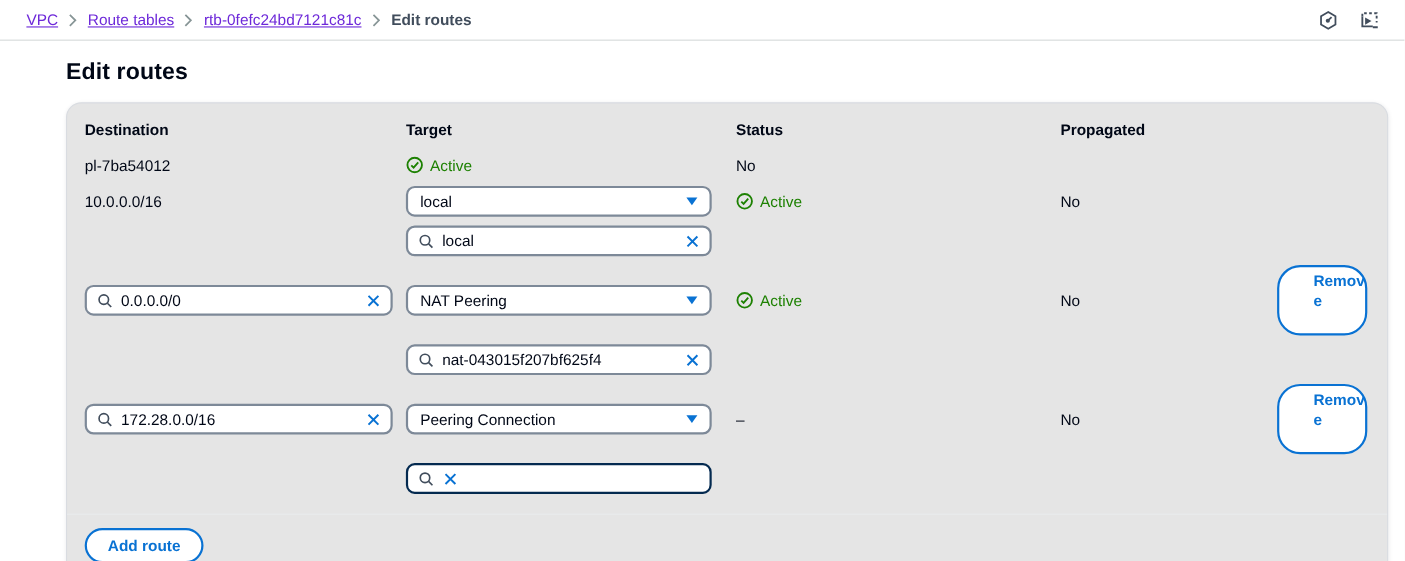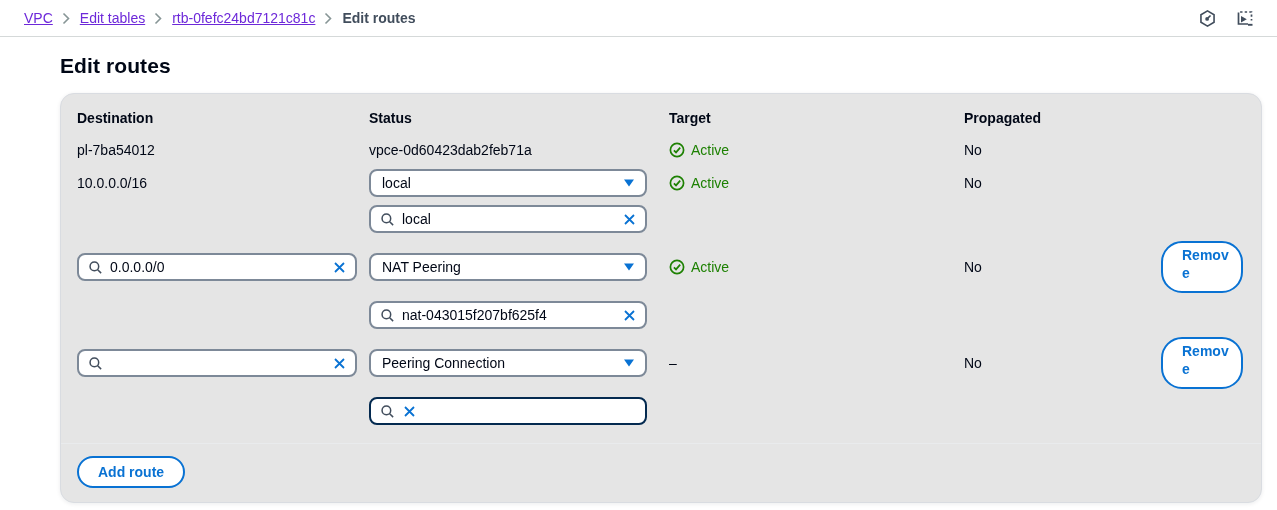--- a/index.html
+++ b/index.html
@@ -46,21 +46,21 @@
   .status-ok { display: flex; align-items: flex-end; gap: 6px; color: #1d8102; font-size: 14px; }
   .status-dash { font-size: 14px; color: #000716; }
 
   
   .btn-outline { display: inline-flex; align-items: center; justify-content: center;
     border: 2px solid #0972d3; color: #0972d3; background: #fff; font-weight: 700;
     font-size: 14px; border-radius: 16px; padding: 3px 19px; height: 32px;
     cursor: pointer; font-family: inherit; }
   .btn-remove { display: flex; align-items: center; width: 82px; min-height: 42px;
     border: 2px solid #0972d3; color: #0972d3; background: #fff; border-radius: 21px;
-    padding: 3px 0 9px 19px; cursor: pointer; font-family: inherit; align-self: start; }
+    padding: 3px 0 21px 19px; cursor: pointer; font-family: inherit; align-self: start; justify-content: flex-end; }
   .btn-remove .rm-text { display: block; width: 47px; font-size: 14px; font-weight: 700;
     line-height: 18px; text-align: left; word-break: break-all; }
   .remove-col { justify-content: flex-start; }
 
   .card-footer { border-top: 1px solid #e9ebed; padding: 12px 16px 14px 16px; }
 
   
   .actions { display: flex; align-items: center; justify-content: flex-end;
     margin: 18px 15px 0 0; }
   .btn-primary { background: #ec8a2d; border: 2px solid #ec8a2d; color: #16191f;
@@ -74,21 +74,21 @@
 <body>
 
 <div class="topbar">
   <nav class="crumbs">
     <a class="crumb-link">VPC</a>
     <span class="crumb-sep">
       <svg width="9" height="13" viewBox="0 0 9 13">
           <path d="M1.5 1.5 l5 5 -5 5" stroke="#879596" stroke-width="1.6" fill="none"></path>
         </svg>
     </span>
-    <a class="crumb-link">Edit tables</a>
+    <a class="crumb-link">Route tables</a>
     <span class="crumb-sep">
       <svg width="9" height="13" viewBox="0 0 9 13">
           <path d="M1.5 1.5 l5 5 -5 5" stroke="#879596" stroke-width="1.6" fill="none"></path>
         </svg>
     </span>
     <a class="crumb-link">rtb-0fefc24bd7121c81c</a>
     <span class="crumb-sep">
       <svg width="9" height="13" viewBox="0 0 9 13">
           <path d="M1.5 1.5 l5 5 -5 5" stroke="#879596" stroke-width="1.6" fill="none"></path>
         </svg>
@@ -114,29 +114,28 @@
   </div>
 </div>
 
 <h1 class="page-title">Edit routes</h1>
 
 <div class="card">
   <div class="card-body">
 
     <div class="grid hdr-row">
       <div class="hdr">Destination</div>
+      <div class="hdr">Target</div>
       <div class="hdr">Status</div>
-      <div class="hdr">Target</div>
       <div class="hdr">Propagated</div>
       <div></div>
     </div>
 
     <div class="grid route">
       <div class="cell plain">pl-7ba54012</div>
-      <div class="cell plain">vpce-0d60423dab2feb71a</div>
       <div class="cell plain">
         <span class="status-ok">
           <svg width="16" height="16" viewBox="0 0 16 16">
               <circle cx="8" cy="8" r="6.6" fill="none" stroke="#1d8102" stroke-width="1.7"></circle>
               <path d="M4.9 8.3 l2.1 2.1 L11.2 5.6" fill="none" stroke="#1d8102" stroke-width="1.7"></path>
             </svg>
           <span>Active</span>
         </span>
       </div>
       <div class="cell plain">No</div>
@@ -228,20 +227,21 @@
       </div>
     </div>
 
     <div class="grid route" style="margin-bottom:4px;">
       <div class="cell">
         <div class="searchbox dest-w">
           <svg width="15" height="15" viewBox="0 0 16 16">
               <circle cx="6.8" cy="6.8" r="4.6" fill="none" stroke="#414d5c" stroke-width="1.6"></circle>
               <path d="M10.3 10.3 L14 14" stroke="#414d5c" stroke-width="1.6"></path>
             </svg>
+          <input value="172.28.0.0/16" style="">
           <svg width="15" height="15" viewBox="0 0 16 16" style="cursor:pointer">
               <path d="M3.2 3.2 L12.8 12.8 M12.8 3.2 L3.2 12.8" stroke="#0972d3" stroke-width="1.9"></path>
             </svg>
         </div>
       </div>
       <div class="cell">
         <div class="select">
           <span class="sel-label">Peering Connection</span>
           <svg width="12" height="10" viewBox="0 0 12 10">
               <path d="M1 1.5 H11 L6 8.5 Z" fill="#0972d3"></path>

